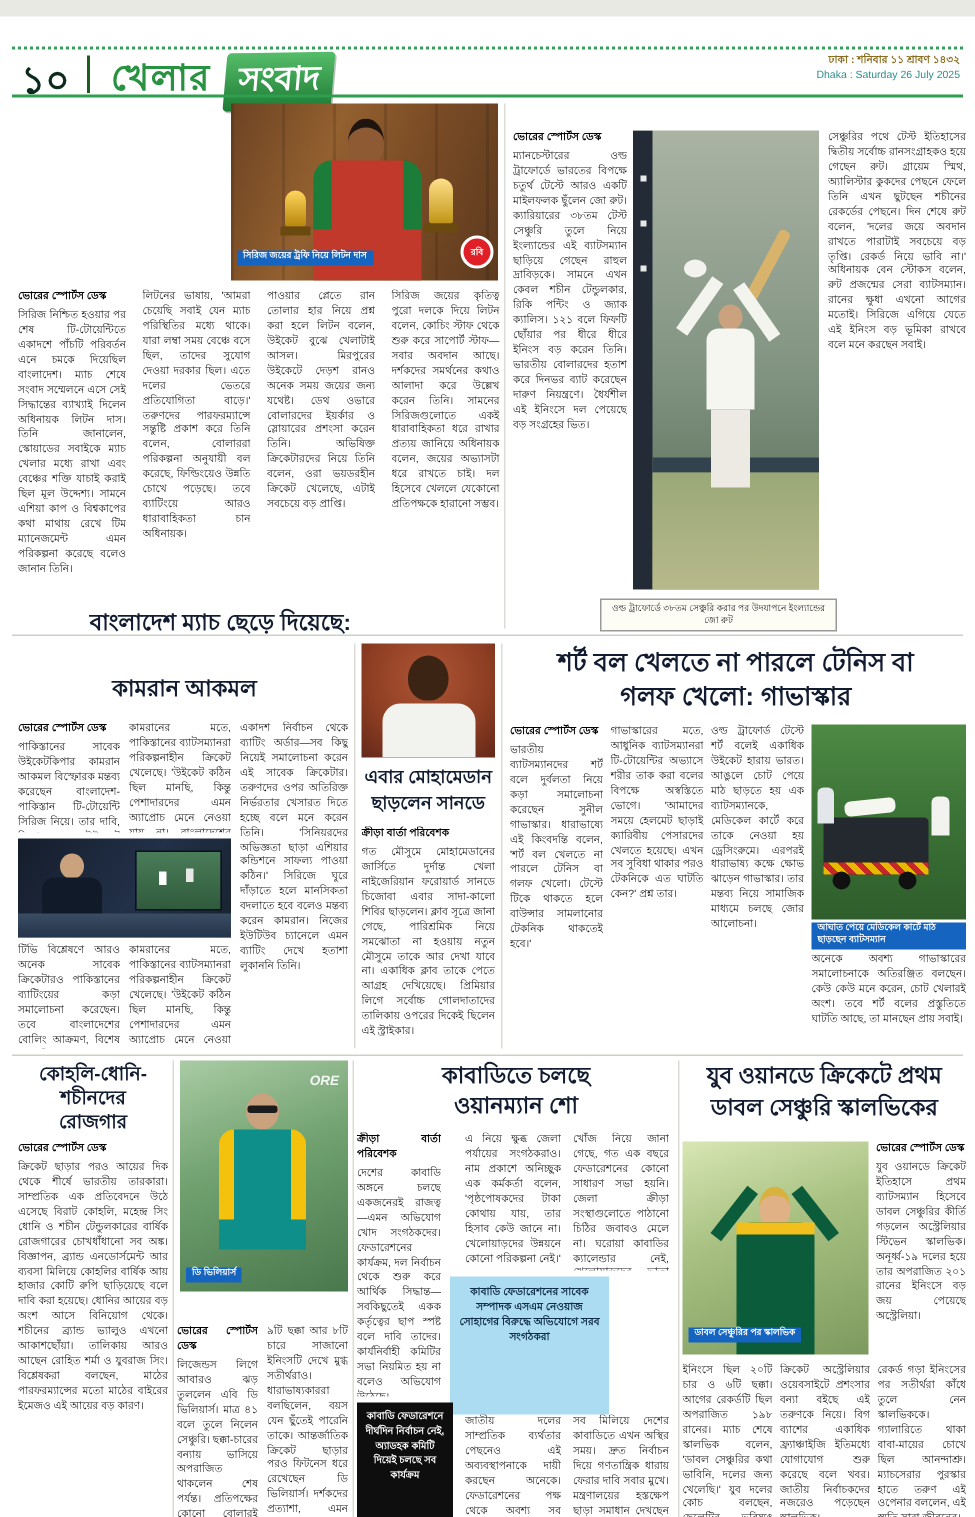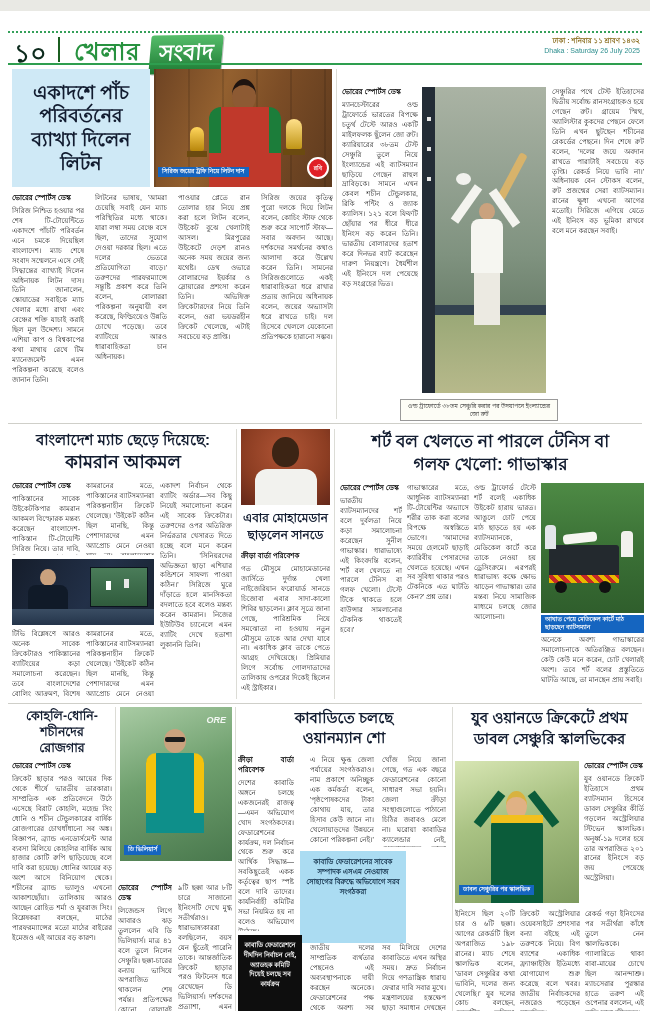--- a/index.html
+++ b/index.html
@@ -44,27 +44,20 @@
                  transform:skewX(-6deg) rotate(-1deg);box-shadow:1px 1px 0 #bdbdbd;">সংবাদ</span>
   </div>
 
   <div class="abs" style="right:10px;top:25px;text-align:right;line-height:1.4;">
     <div style="font-size:7px;color:#8a6d1f;font-weight:bold;">ঢাকা : শনিবার ১১ শ্রাবণ ১৪৩২</div>
     <div style="font-size:7px;color:#2f8f8f;">Dhaka : Saturday 26 July 2025</div>
   </div>
 
   <div class="abs" style="left:8px;top:52px;width:634px;height:2px;background:#2e9e4f;"></div>
 
-  <div class="abs" style="left:12px;top:58px;width:138px;height:118px;background:#cfe9f6;display:flex;flex-direction:column;
-              justify-content:center;align-items:center;">
-    <div class="hl" style="position:static;font-size:19px;">একাদশে পাঁচ</div>
-    <div class="hl" style="position:static;font-size:19px;">পরিবর্তনের</div>
-    <div class="hl" style="position:static;font-size:19px;">ব্যাখ্যা দিলেন</div>
-    <div class="hl" style="position:static;font-size:19px;">লিটন</div>
-  </div>
 
   <div class="photo ph-liton" style="left:154px;top:58px;width:178px;height:118px;">
     <div class="abs" style="left:0;top:0;width:100%;height:100%;background:repeating-linear-gradient(90deg,rgba(0,0,0,0.12) 0 2px,transparent 2px 34px);"></div>
     <div class="abs" style="left:78px;top:10px;width:24px;height:26px;border-radius:50% 50% 45% 45%;background:#8d5a33;border-top:6px solid #1e1410;"></div>
     <div class="abs" style="left:55px;top:38px;width:72px;height:80px;border-radius:14px 14px 0 0;background:#c0392b;"></div>
     <div class="abs" style="left:55px;top:38px;width:12px;height:46px;background:#1c7d3a;border-radius:12px 0 0 0;"></div>
     <div class="abs" style="left:115px;top:38px;width:12px;height:46px;background:#1c7d3a;border-radius:0 12px 0 0;"></div>
     <div class="abs" style="left:36px;top:58px;width:14px;height:24px;background:linear-gradient(180deg,#ffd65c,#b8860b);border-radius:7px 7px 2px 2px;"></div>
     <div class="abs" style="left:33px;top:82px;width:20px;height:6px;background:#6b4a10;"></div>
     <div class="abs" style="left:132px;top:50px;width:16px;height:30px;background:linear-gradient(180deg,#ffe08a,#c09516);border-radius:8px 8px 2px 2px;"></div>
@@ -115,22 +108,22 @@
   <div class="abs" style="left:400px;top:388px;width:150px;border:1px solid #999;background:#fdfdf6;padding:2px 3px;">
     <span style="display:block;font-size:6px;text-align:center;color:#222;line-height:1.35;">ওল্ড ট্রাফোর্ডে ৩৮তম সেঞ্চুরি করার পর উদযাপনে ইংল্যান্ডের জো রুট</span>
   </div>
 
   <div class="col" style="left:552px;top:76px;width:92px;height:330px;">
     <span>সেঞ্চুরির পথে টেস্ট ইতিহাসের দ্বিতীয় সর্বোচ্চ রানসংগ্রাহকও হয়ে গেছেন রুট। গ্রায়েম স্মিথ, অ্যালিস্টার কুকদের পেছনে ফেলে তিনি এখন ছুটছেন শচীনের রেকর্ডের পেছনে। দিন শেষে রুট বলেন, 'দলের জয়ে অবদান রাখতে পারাটাই সবচেয়ে বড় তৃপ্তি। রেকর্ড নিয়ে ভাবি না।' অধিনায়ক বেন স্টোকস বলেন, রুট প্রজন্মের সেরা ব্যাটসম্যান। রানের ক্ষুধা এখনো আগের মতোই। সিরিজে এগিয়ে যেতে এই ইনিংস বড় ভূমিকা রাখবে বলে মনে করছেন সবাই।</span>
   </div>
 
   <div class="hrule" style="left:8px;top:412px;width:634px;"></div>
 
-  <div class="hl" style="left:12px;top:420px;width:222px;font-size:15px;">বাংলাদেশ ম্যাচ ছেড়ে দিয়েছে:</div>
-  <div class="hl" style="left:12px;top:440px;width:222px;font-size:18px;">কামরান আকমল</div>
+  <div class="hl" style="left:12px;top:396px;width:222px;font-size:15px;text-align:right;">বাংলাদেশ ম্যাচ ছেড়ে দিয়েছে:</div>
+  <div class="hl" style="left:12px;top:440px;width:222px;font-size:15px;">কামরান আকমল</div>
 
   <div class="col" style="left:12px;top:470px;width:68px;height:74px;">
     <span class="byline">ভোরের স্পোর্টস ডেস্ক</span>
     <span>পাকিস্তানের সাবেক উইকেটকিপার কামরান আকমল বিস্ফোরক মন্তব্য করেছেন বাংলাদেশ-পাকিস্তান টি-টোয়েন্টি সিরিজ নিয়ে। তার দাবি, মিরপুরের উইকেটে পাকিস্তান যেভাবে আত্মসমর্পণ করেছে, তাতে মনে হয়েছে ম্যাচ ছেড়ে দিয়েছে সফরকারীরাই।</span>
   </div>
   <div class="col" style="left:86px;top:470px;width:68px;height:74px;">
     <span>কামরানের মতে, পাকিস্তানের ব্যাটসম্যানরা পরিকল্পনাহীন ক্রিকেট খেলেছে। 'উইকেট কঠিন ছিল মানছি, কিন্তু পেশাদারদের এমন অ্যাপ্রোচ মেনে নেওয়া যায় না। বাংলাদেশের বোলারদের কৃতিত্ব দিতেই হবে।'</span>
   </div>
   <div class="col" style="left:160px;top:470px;width:72px;height:218px;">
     <span>একাদশ নির্বাচন থেকে ব্যাটিং অর্ডার—সব কিছু নিয়েই সমালোচনা করেন এই সাবেক ক্রিকেটার। তরুণদের ওপর অতিরিক্ত নির্ভরতার খেসারত দিতে হচ্ছে বলে মনে করেন তিনি। 'সিনিয়রদের অভিজ্ঞতা ছাড়া এশিয়ার কন্ডিশনে সাফল্য পাওয়া কঠিন।' সিরিজে ঘুরে দাঁড়াতে হলে মানসিকতা বদলাতে হবে বলেও মন্তব্য করেন কামরান। নিজের ইউটিউব চ্যানেলে এমন ব্যাটিং দেখে হতাশা লুকাননি তিনি।</span>

